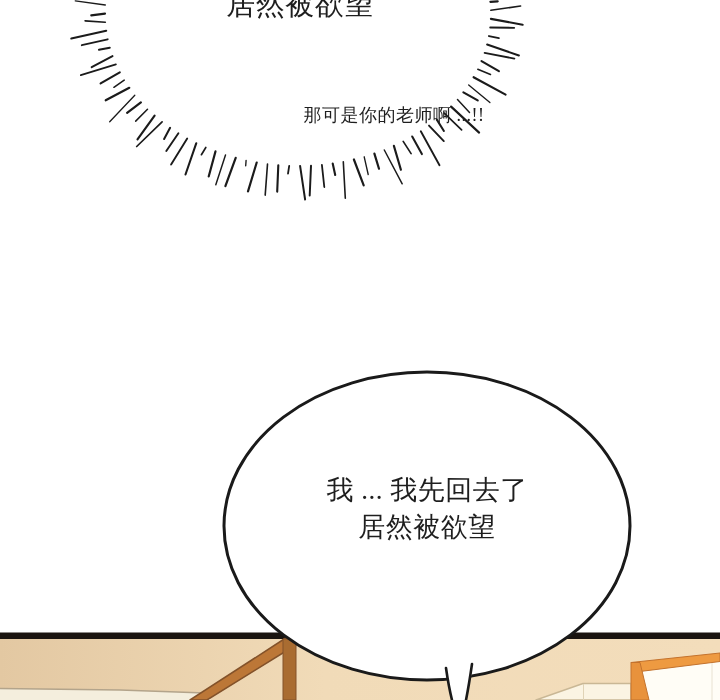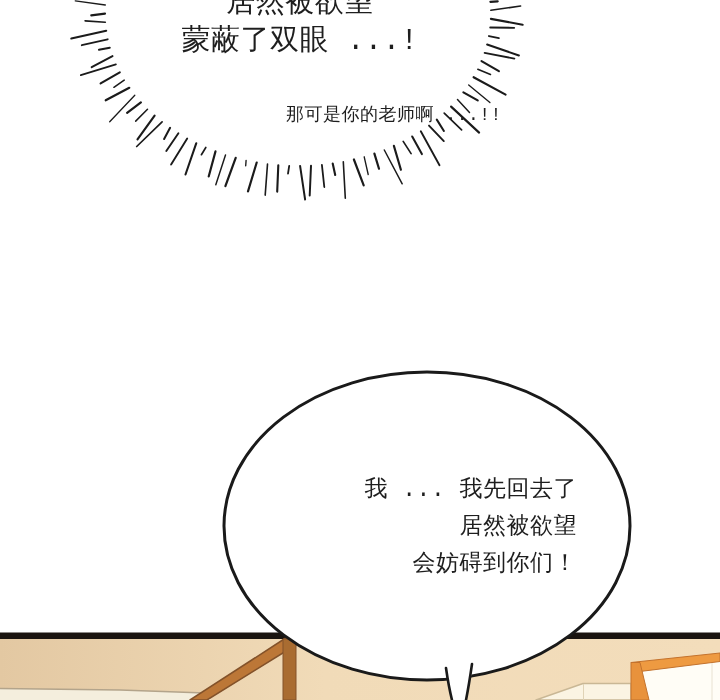--- a/index.html
+++ b/index.html
@@ -1,18 +1,18 @@
 <!DOCTYPE html>
 <html><head>
 <meta charset="utf-8">
 <style>
   html,body{margin:0;padding:0;background:#ffffff;}
   .page{
     position:relative;width:720px;height:700px;overflow:hidden;background:#ffffff;
-    font-family:Liberation Mono, monospace;
+    font-family:Liberation Serif, serif;
   }
   svg{position:absolute;left:0;top:0;display:block;}
 
   
   #burst-svg line{stroke:#1b1b1b;stroke-linecap:round;}
   .burst-text{
     position:absolute;text-align:center;color:#1e1e1e;white-space:nowrap;
     letter-spacing:0.5px;
   }
   .burst-text-a{left:150px;top:-15px;width:300px;font-size:29px;line-height:38px;}
@@ -29,22 +29,22 @@
   .frame-bar{fill:#ee9a41;stroke:#c3722d;stroke-width:1;stroke-linejoin:round;}
   .frame-bar-left{fill:#e8923c;}
   .frame-inner{fill:#fffdf6;}
   .frame-inner-line{stroke:#e9e2d2;stroke-width:1;}
 
   
   .bubble-ellipse{stroke:#1a1a1a;stroke-width:3;}
   .bubble-tail-cover{fill:#ffffff;}
   .bubble-tail-line{stroke:#1a1a1a;stroke-width:2.6;stroke-linecap:round;fill:none;}
   .bubble-text{
-    position:absolute;left:277px;top:472px;width:300px;text-align:right;
-    font-size:23px;line-height:37px;color:#1e1e1e;white-space:nowrap;letter-spacing:0.5px;
+    position:absolute;left:277px;top:472px;width:300px;text-align:center;
+    font-size:27px;line-height:37px;color:#1e1e1e;white-space:nowrap;letter-spacing:0.5px;
   }
 </style>
 </head>
 <body>
 
 <div class="page">
 
   <svg id="burst-svg" width="720" height="700" viewBox="0 0 720 700">
     <g>
         <line x1="422.1" y1="-102.4" x2="438.5" y2="-127.3" stroke-width="1.30"></line>
@@ -133,21 +133,20 @@
         <line x1="148.1" y1="-81.7" x2="133.2" y2="-100.7" stroke-width="1.54"></line>
         <line x1="155.2" y1="-88.3" x2="127.8" y2="-112.1" stroke-width="2.19"></line>
         <line x1="162.8" y1="-94.4" x2="151.1" y2="-113.5" stroke-width="1.31"></line>
         <line x1="170.8" y1="-100.3" x2="163.4" y2="-110.3" stroke-width="2.19"></line>
         <line x1="179.2" y1="-105.8" x2="163.5" y2="-127.9" stroke-width="1.52"></line>
       </g>
   </svg>
 
   <div class="burst-text burst-text-a">
     <div>居然被欲望</div>
-    <div>蒙蔽了双眼 ...!</div>
   </div>
   <div class="burst-text burst-text-b">那可是你的老师啊 ...!!</div>
 
   <svg width="720" height="700" viewBox="0 0 720 700">
     <defs>
       <linearGradient id="wallGrad" x1="0" y1="0" x2="1" y2="0">
         <stop offset="0" stop-color="#e3c8a2"></stop>
         <stop offset="0.45" stop-color="#f1dbb8"></stop>
         <stop offset="1" stop-color="#f3ddbb"></stop>
       </linearGradient>
@@ -169,16 +168,15 @@
   <svg width="720" height="700" viewBox="0 0 720 700">
     <ellipse class="bubble-ellipse" cx="427" cy="526" rx="203" ry="154" fill="#ffffff"></ellipse>
     <polygon class="bubble-tail-cover" points="443,660 475,658 466,700 452,700"></polygon>
     <path class="bubble-tail-line" d="M446,668 C448,682 450,692 452,700"></path>
     <path class="bubble-tail-line" d="M472,664 C470,678 468,690 466,700"></path>
   </svg>
 
   <div class="bubble-text">
     <div>我 ... 我先回去了</div>
     <div>居然被欲望</div>
-    <div>会妨碍到你们！</div>
   </div>
 
 </div>
 
 </body></html>

